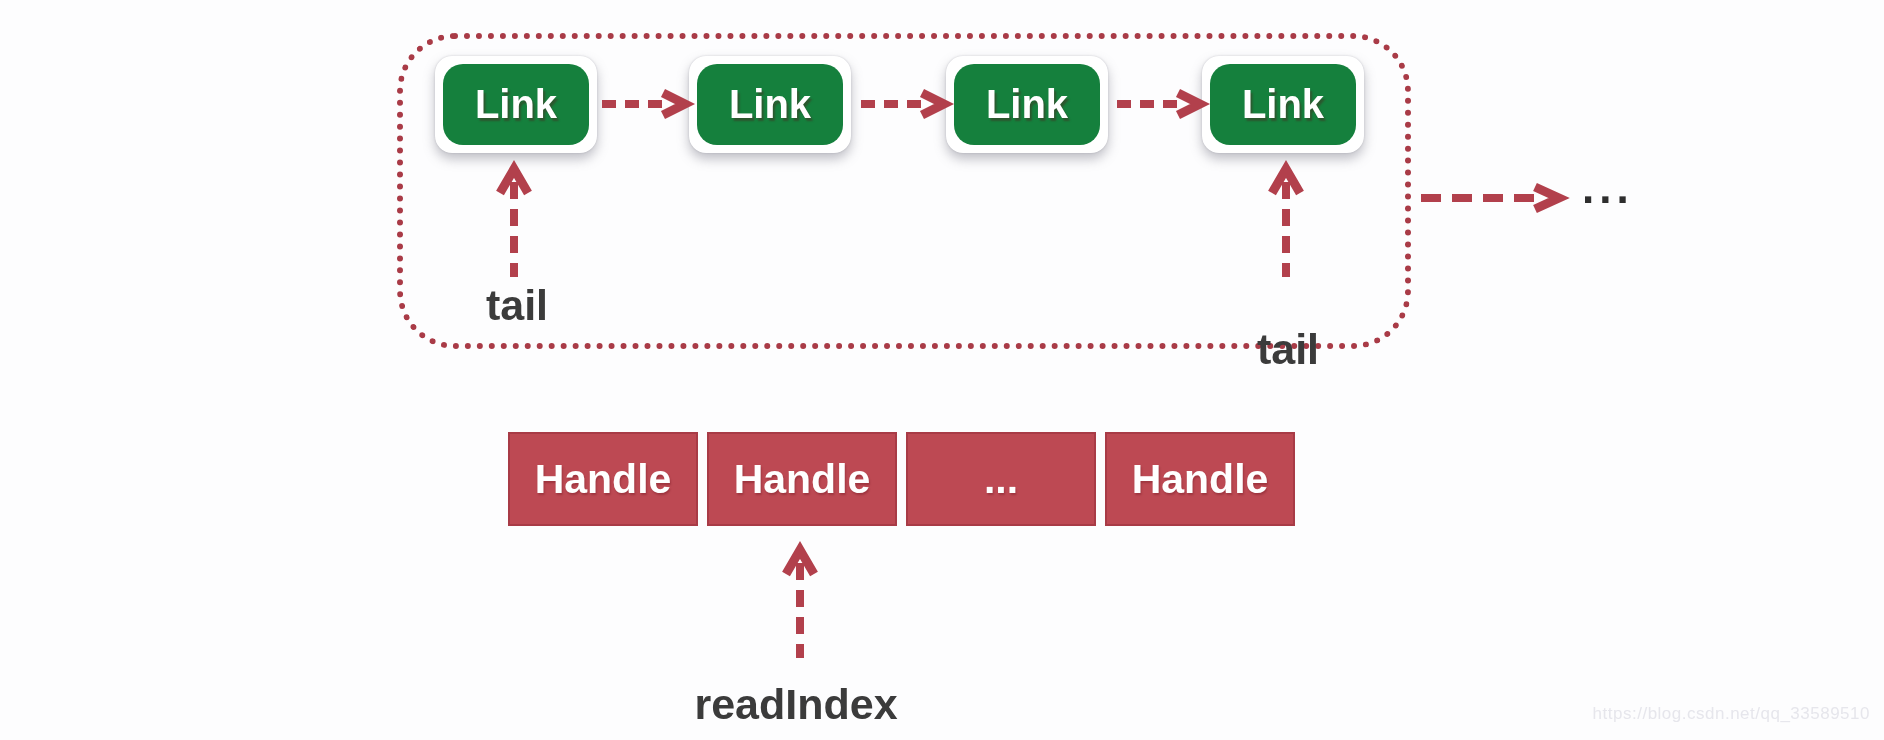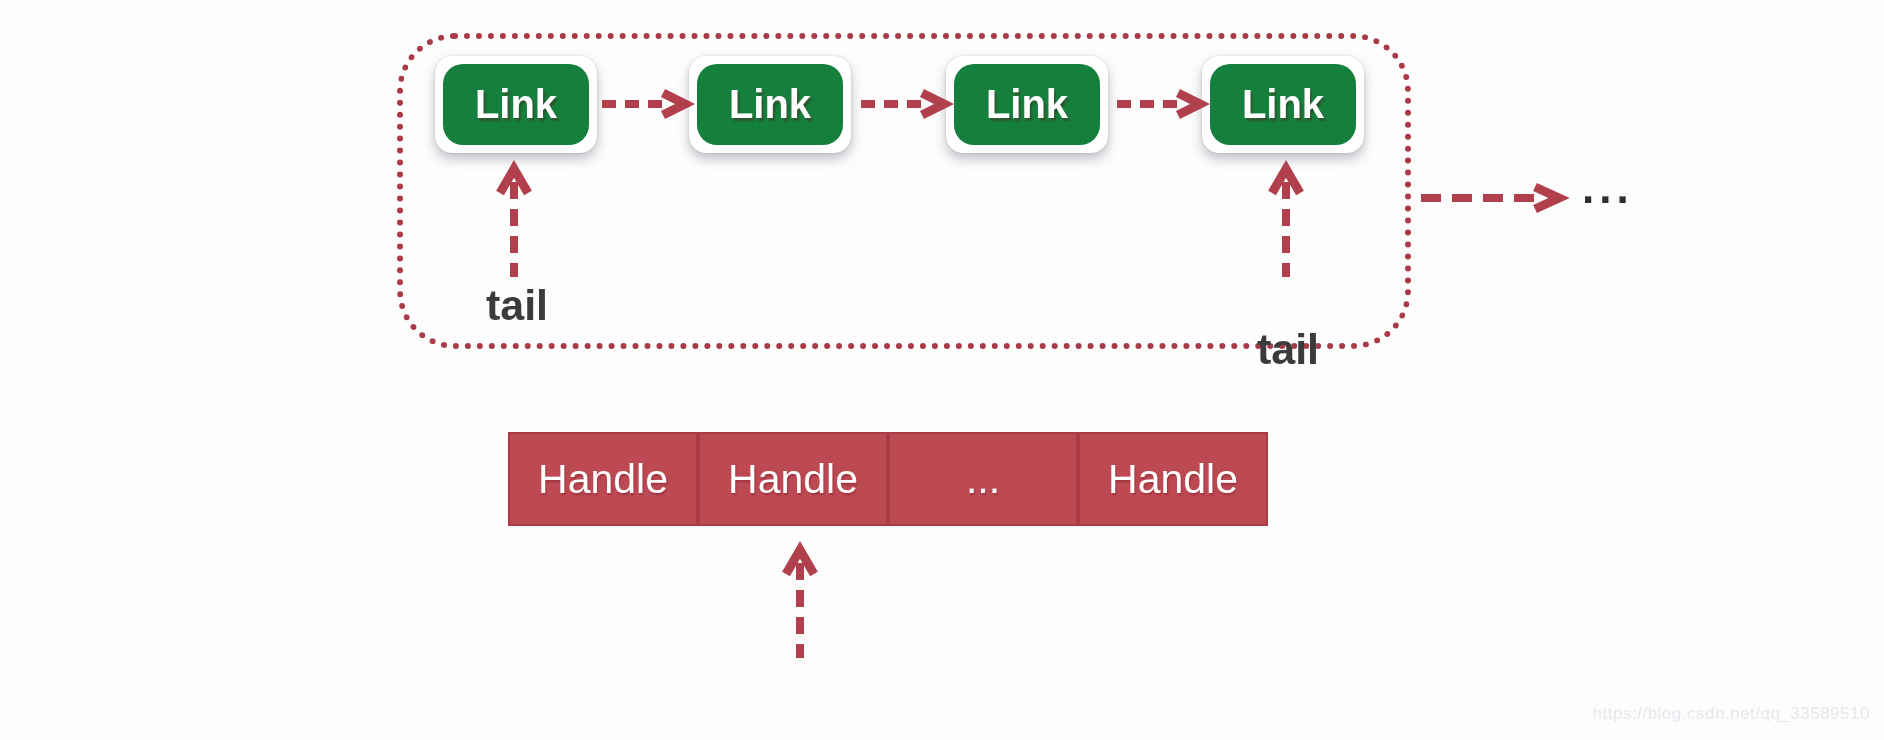--- a/index.html
+++ b/index.html
@@ -58,21 +58,21 @@
     color: #2e2e2e;
     font-size: 44px; font-weight: bold;
     letter-spacing: 5px;
     line-height: 44px;
   }
 
   
   .handle-row {
     position: absolute;
     left: 508px; top: 432px;
-    display: flex; 
+    display: flex; gap: 9px; font-weight: bold;
   }
   .handle-cell {
     width: 190px; height: 94px;
     background: #bd4953;
     border: 2px solid rgba(130,35,45,.35);
     box-sizing: border-box;
     display: flex; align-items: center; justify-content: center;
     color: #ffffff;
     font-size: 41px;
     text-shadow: 1px 2px 2px rgba(90,10,20,.30);
@@ -141,16 +141,17 @@
     <div class="handle-cell">Handle</div>
     <div class="handle-cell">Handle</div>
     <div class="handle-cell">...</div>
     <div class="handle-cell">Handle</div>
   </div>
 
   <svg class="arrow-svg" style="left:780px; top:543px;" width="40" height="118" viewBox="0 0 40 118">
     <polyline points="6,31 20,7 34,31" fill="none" stroke="#b2404c" stroke-width="9" stroke-linejoin="miter"></polyline>
     <line x1="20" y1="20" x2="20" y2="115" stroke="#b2404c" stroke-width="8" stroke-dasharray="17 10"></line>
   </svg>
+  <div class="pointer-label" style="left:796px; top:680px;">readIndex</div>
 
   <div class="watermark">https://blog.csdn.net/qq_33589510</div>
 
 </div>
 
 </body></html>

